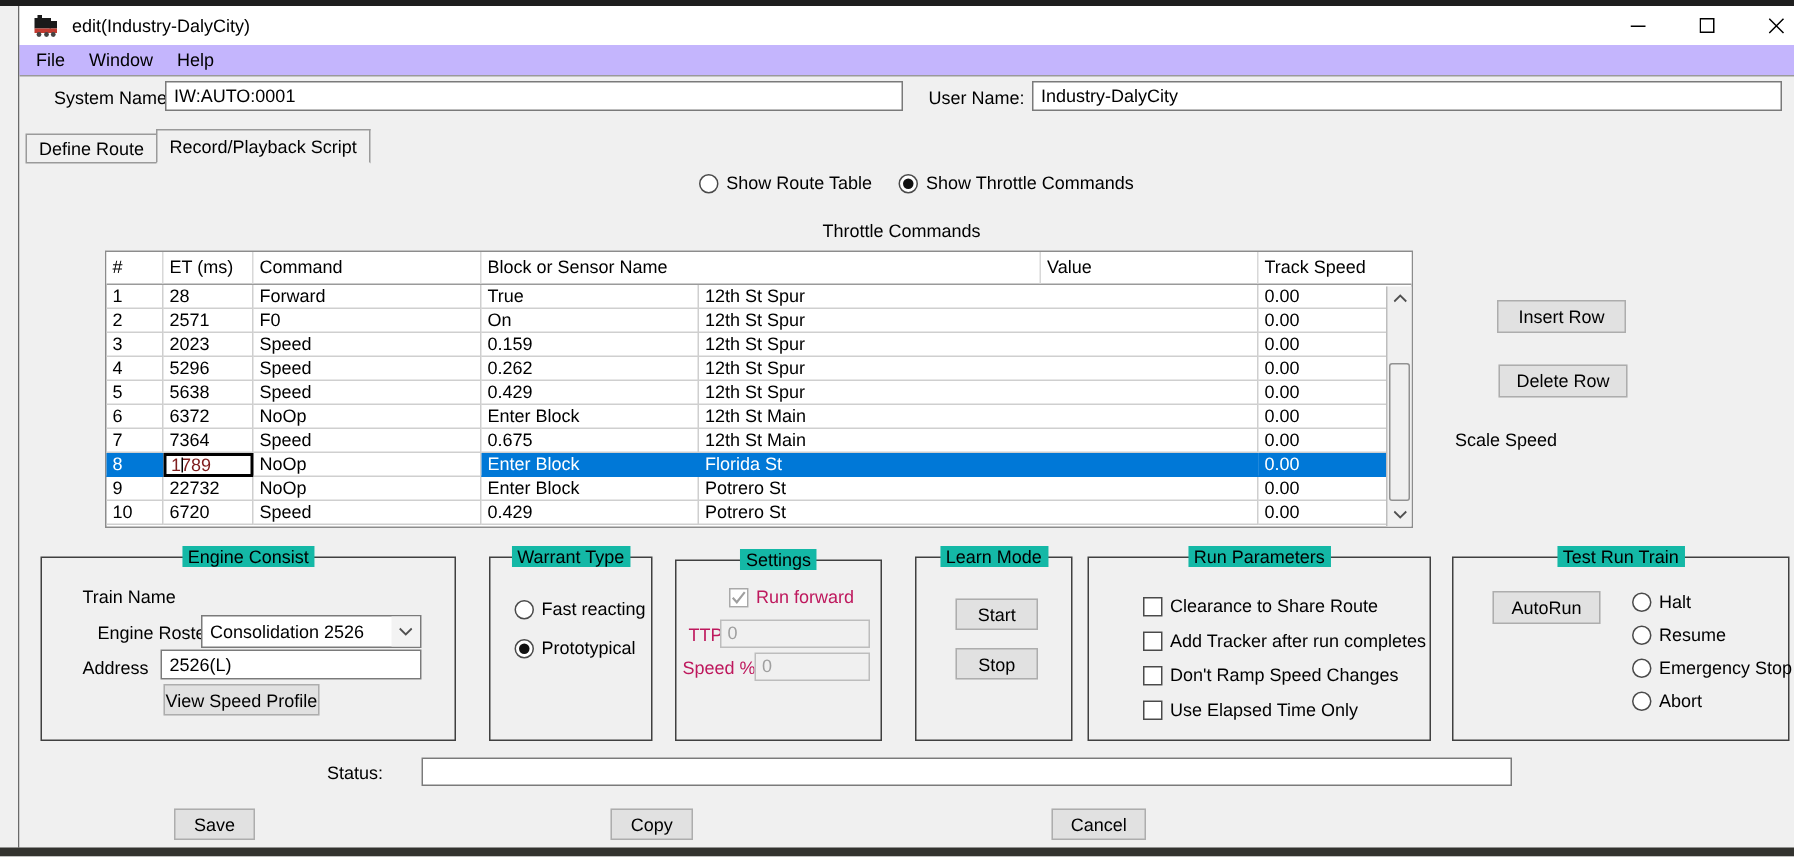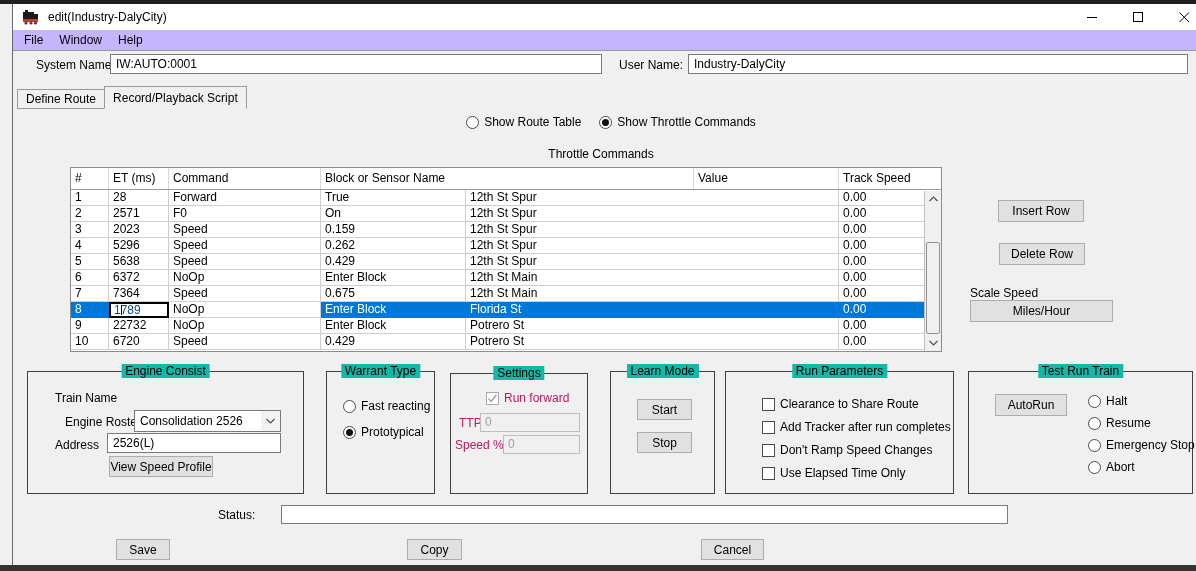--- a/index.html
+++ b/index.html
@@ -38,21 +38,21 @@
   .checkbox.dis { border-color:#a9a9a9; }
   
   .table { background:#fff; border:1px solid #8c8c8c; }
   .thead { display:flex; height:22px; border-bottom:1px solid #9a9a9a; background:#fff; }
   .th { padding:3px 4px; border-right:1px solid #d8d8d8; white-space:nowrap; overflow:hidden; }
   .tr { display:flex; height:16px; }
   .td { padding:0 4px; line-height:15px; border-right:1px solid #cfcfcf; border-bottom:1px solid #cfcfcf;
         white-space:nowrap; overflow:hidden; position:relative; }
   .c0{width:38px;} .c1{width:60px;} .c2{width:152px;} .c3{width:145px;} .c4{width:373px;} .c5{width:85px; border-right:none;}
   .tr.sel .td.selcell { background:var(--sel,#0078d7); color:#fff; border-color:var(--sel,#0078d7); }
-  .td.editcell { background:#fff; color:#0c4a6e; border:2px solid #000; padding:0 3px; line-height:12px; }
+  .td.editcell { background:#fff; color:#7f1d1d; border:2px solid #000; padding:0 3px; line-height:12px; }
   .td.editcell::after { content:''; position:absolute; left:10px; top:1px; bottom:1px; width:1px; background:#000; }
   .scrollbar { position:absolute; right:0; top:23px; width:17px; height:160px; background:#f0f0f0; border-left:1px solid #bdbdbd; }
   .sb-btn { position:absolute; left:0; width:16px; height:16px; display:flex; align-items:center; justify-content:center; }
   .sb-thumb { position:absolute; left:1px; top:51px; width:14px; height:92px; background:#f0f0f0; border:1px solid #919191; border-radius:2px; }
   
   .panel { position:absolute; border:1px solid #404040; }
   .panel-title { position:absolute; top:-8px; left:50%; transform:translateX(-50%); background:#14b8a6;
                  padding:0 4px; white-space:nowrap; }
   .combo { position:absolute; background:#fff; border:1px solid #7a7a7a; display:flex; align-items:center; }
   .combo-text { flex:1; padding:0 5px; white-space:nowrap; overflow:hidden; }
@@ -234,21 +234,20 @@
             <svg width="9" height="6" viewBox="0 0 9 6">
                 <path d="M0.5 1 L4.5 5 L8.5 1" stroke="#505050" stroke-width="1.2" fill="none"></path>
               </svg>
           </div>
         </div>
       </div>
 
       <div class="abs btn" style="left:985px; top:149px; width:86px; height:22px;">Insert Row</div>
       <div class="abs btn" style="left:986px; top:192px; width:86px; height:22px;">Delete Row</div>
       <span class="abs lbl" style="left:957px; top:235px;">Scale Speed</span>
-      <div class="abs btn" style="left:957px; top:249px; width:143px; height:22px;">Miles/Hour</div>
 
       <div class="panel" style="left:14px; top:320px; width:277px; height:123px;">
         <span class="panel-title">Engine Consist</span>
         <span class="abs lbl" style="left:27px; top:19px;">Train Name</span>
         <span class="abs lbl" style="left:37px; top:43px;">Engine Roster</span>
         <div class="combo" style="left:106px; top:38px; width:147px; height:22px;">
           <span class="combo-text">Consolidation 2526</span>
           <span class="combo-arrow">
             <svg width="9" height="6" viewBox="0 0 9 6">
                 <path d="M0.5 1 L4.5 5 L8.5 1" stroke="#505050" stroke-width="1.2" fill="none"></path>

